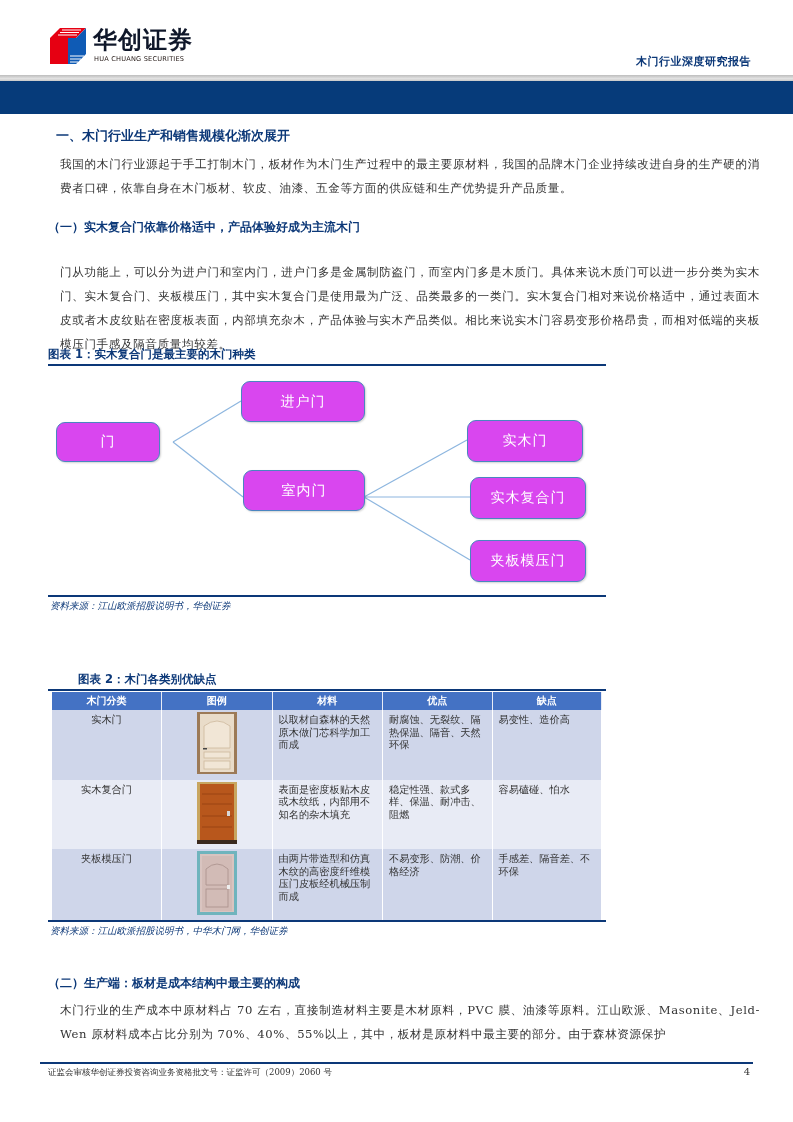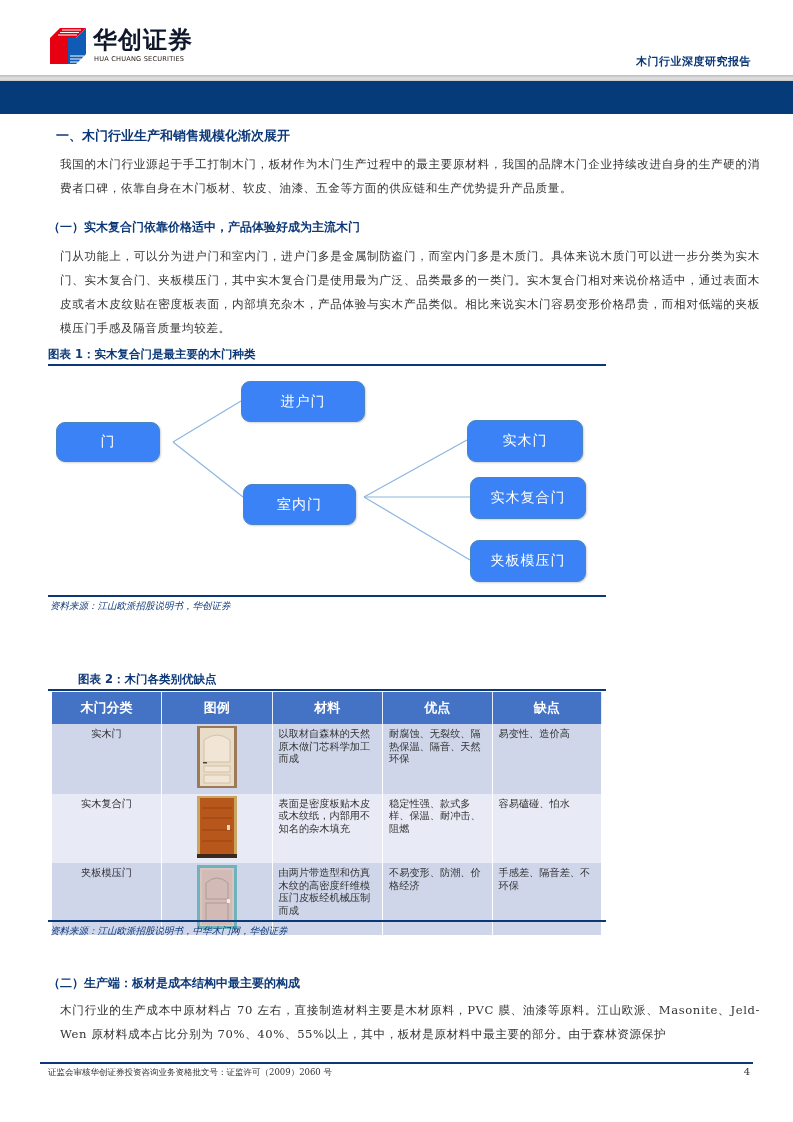--- a/index.html
+++ b/index.html
@@ -20,26 +20,26 @@
   .h1 { position: absolute; left: 48px; top: 127px; font-size: 13px; font-weight: bold; color: #0c3878; font-family: "DejaVu Sans", sans-serif; margin-left: 8px; }
   .para { position: absolute; left: 48px; width: 700px; font-size: 11.6px; line-height: 24px; color: #333; text-align: justify; letter-spacing: 0.6px; margin-left: 12px; }
   .h2 { position: absolute; left: 48px; font-size: 12px; font-weight: bold; color: #0c3878; font-family: "DejaVu Sans", sans-serif; text-align: right; }
 
   .fig-title { position: absolute; left: 48px; font-size: 11.5px; font-weight: bold; color: #0c3878; font-family: "DejaVu Sans", sans-serif; }
   .fig-rule { position: absolute; left: 48px; width: 558px; height: 2px; background: #0c3878; }
   .source { position: absolute; left: 50px; font-size: 9.5px; font-style: italic; color: #0c3878; }
 
   
   .diagram { position: absolute; left: 48px; top: 370px; width: 558px; height: 222px; }
-  .node { position: absolute; background: #3b82f6; border: 1px solid #4a86c0; border-radius: 9px; color: #fff; font-family: "DejaVu Sans", sans-serif; font-size: 14px; display: flex; align-items: center; justify-content: center; box-shadow: 1px 1px 2px rgba(0,0,0,0.18); letter-spacing: 1px; }
+  .node { position: absolute; background: #d946ef; border: 1px solid #4a86c0; border-radius: 9px; color: #fff; font-family: "DejaVu Sans", sans-serif; font-size: 14px; display: flex; align-items: center; justify-content: center; box-shadow: 1px 1px 2px rgba(0,0,0,0.18); letter-spacing: 1px; }
   .diagram svg { position: absolute; left: 0; top: 0; }
 
   
   .tbl { position: absolute; left: 52px; top: 692px; width: 550px; border-collapse: collapse; font-family: "DejaVu Sans", sans-serif; font-size: 10.2px; color: #333; }
-  .tbl th { background: #4472c4; color: #fff; font-weight: bold; height: 32px; font-size: 13px; border-right: 1px solid #e8ecf6; }
+  .tbl th { background: #4472c4; color: #fff; font-weight: bold; height: 18px; font-size: 10px; border-right: 1px solid #e8ecf6; }
   .tbl td { vertical-align: top; padding: 4px 6px; border-right: 1px solid #ffffff; line-height: 12.5px; }
   .tbl tr.odd td { background: #cfd6ea; }
   .tbl tr.even td { background: #e8ebf5; }
   .tbl td.cat { text-align: center; }
   .tbl td.img { text-align: center; padding: 2px 0; }
 
   .door { display: inline-block; position: relative; width: 40px; }
 
   
   .footer-rule { position: absolute; left: 40px; top: 1062px; width: 713px; height: 2px; background: #0c3878; }
@@ -69,38 +69,38 @@
   </div>
   <div class="report-title">木门行业深度研究报告</div>
   <div class="grey-line"></div>
   <div class="blue-band"></div>
 </div>
 
 <div class="h1">一、木门行业生产和销售规模化渐次展开</div>
 <div class="para" style="top:152px;">我国的木门行业源起于手工打制木门，板材作为木门生产过程中的最主要原材料，我国的品牌木门企业持续改进自身的生产硬的消费者口碑，依靠自身在木门板材、软皮、油漆、五金等方面的供应链和生产优势提升产品质量。</div>
 
 <div class="h2" style="top:219px;">（一）实木复合门依靠价格适中，产品体验好成为主流木门</div>
-<div class="para" style="top:244px;">门从功能上，可以分为进户门和室内门，进户门多是金属制防盗门，而室内门多是木质门。具体来说木质门可以进一步分类为实木门、实木复合门、夹板模压门，其中实木复合门是使用最为广泛、品类最多的一类门。实木复合门相对来说价格适中，通过表面木皮或者木皮纹贴在密度板表面，内部填充杂木，产品体验与实木产品类似。相比来说实木门容易变形价格昂贵，而相对低端的夹板模压门手感及隔音质量均较差。</div>
+<div class="para" style="top:260px;">门从功能上，可以分为进户门和室内门，进户门多是金属制防盗门，而室内门多是木质门。具体来说木质门可以进一步分类为实木门、实木复合门、夹板模压门，其中实木复合门是使用最为广泛、品类最多的一类门。实木复合门相对来说价格适中，通过表面木皮或者木皮纹贴在密度板表面，内部填充杂木，产品体验与实木产品类似。相比来说实木门容易变形价格昂贵，而相对低端的夹板模压门手感及隔音质量均较差。</div>
 
 <div class="fig-title" style="top:347px;">图表 1：实木复合门是最主要的木门种类</div>
 <div class="fig-rule" style="top:364px;"></div>
 
 <div class="diagram">
   <svg width="558" height="222">
     <g stroke="#8db6df" stroke-width="1.2" fill="none">
       <line x1="125" y1="72" x2="193" y2="31"></line>
       <line x1="125" y1="72" x2="195" y2="127"></line>
       <line x1="316" y1="127" x2="419" y2="70"></line>
       <line x1="316" y1="127" x2="422" y2="127"></line>
       <line x1="316" y1="127" x2="422" y2="190"></line>
     </g>
   </svg>
   <div class="node" style="left:8px; top:52px; width:104px; height:40px;">门</div>
   <div class="node" style="left:193px; top:11px; width:124px; height:41px;">进户门</div>
-  <div class="node" style="left:195px; top:114px; width:113px; height:41px;">室内门</div>
+  <div class="node" style="left:195px; top:100px; width:122px; height:41px;">室内门</div>
   <div class="node" style="left:419px; top:50px; width:116px; height:42px;">实木门</div>
   <div class="node" style="left:422px; top:107px; width:116px; height:42px;">实木复合门</div>
   <div class="node" style="left:422px; top:170px; width:116px; height:42px;">夹板模压门</div>
 </div>
 
 <div class="fig-rule" style="top:595px; height:1.5px;"></div>
 <div class="source" style="top:600px;">资料来源：江山欧派招股说明书，华创证券</div>
 
 <div class="fig-title" style="top:672px;padding-left:30px;">图表 2：木门各类别优缺点</div>
 <div class="fig-rule" style="top:689px;"></div>

